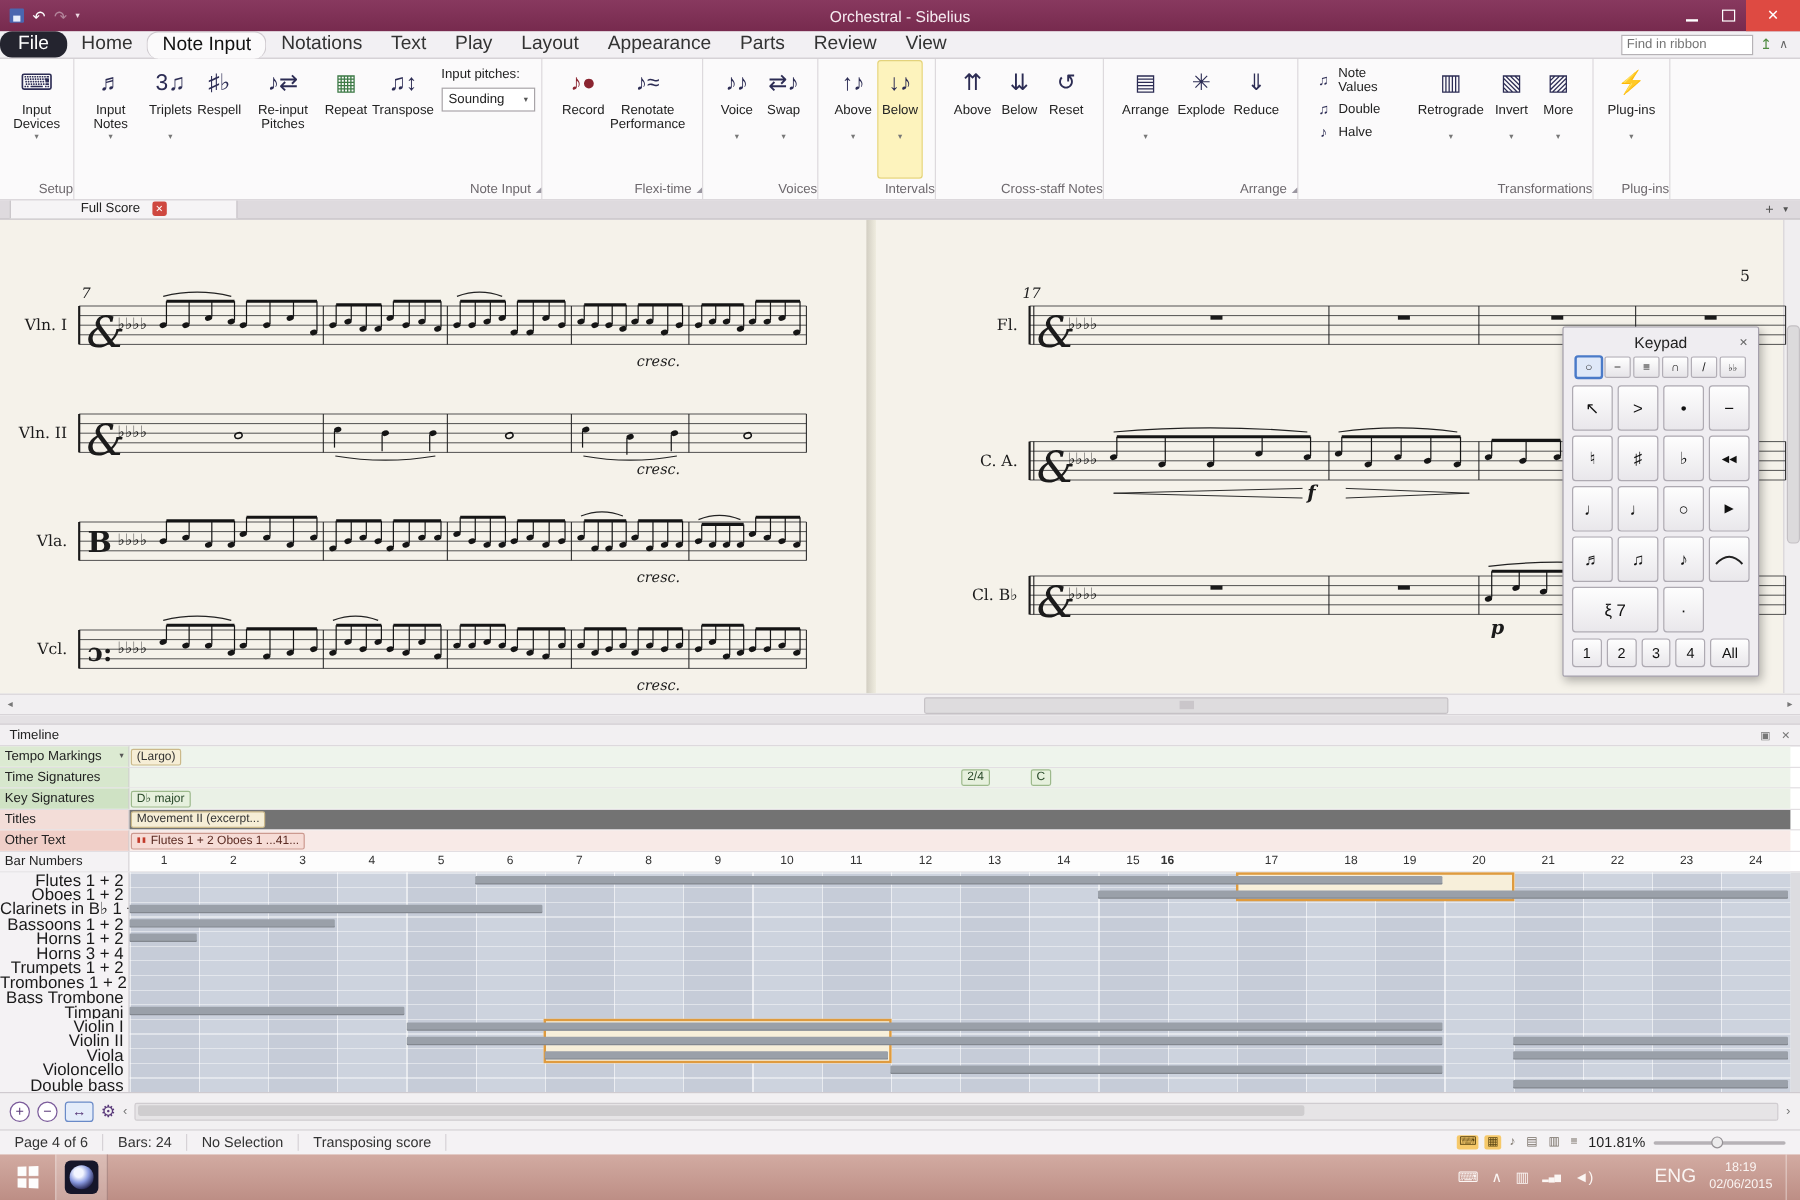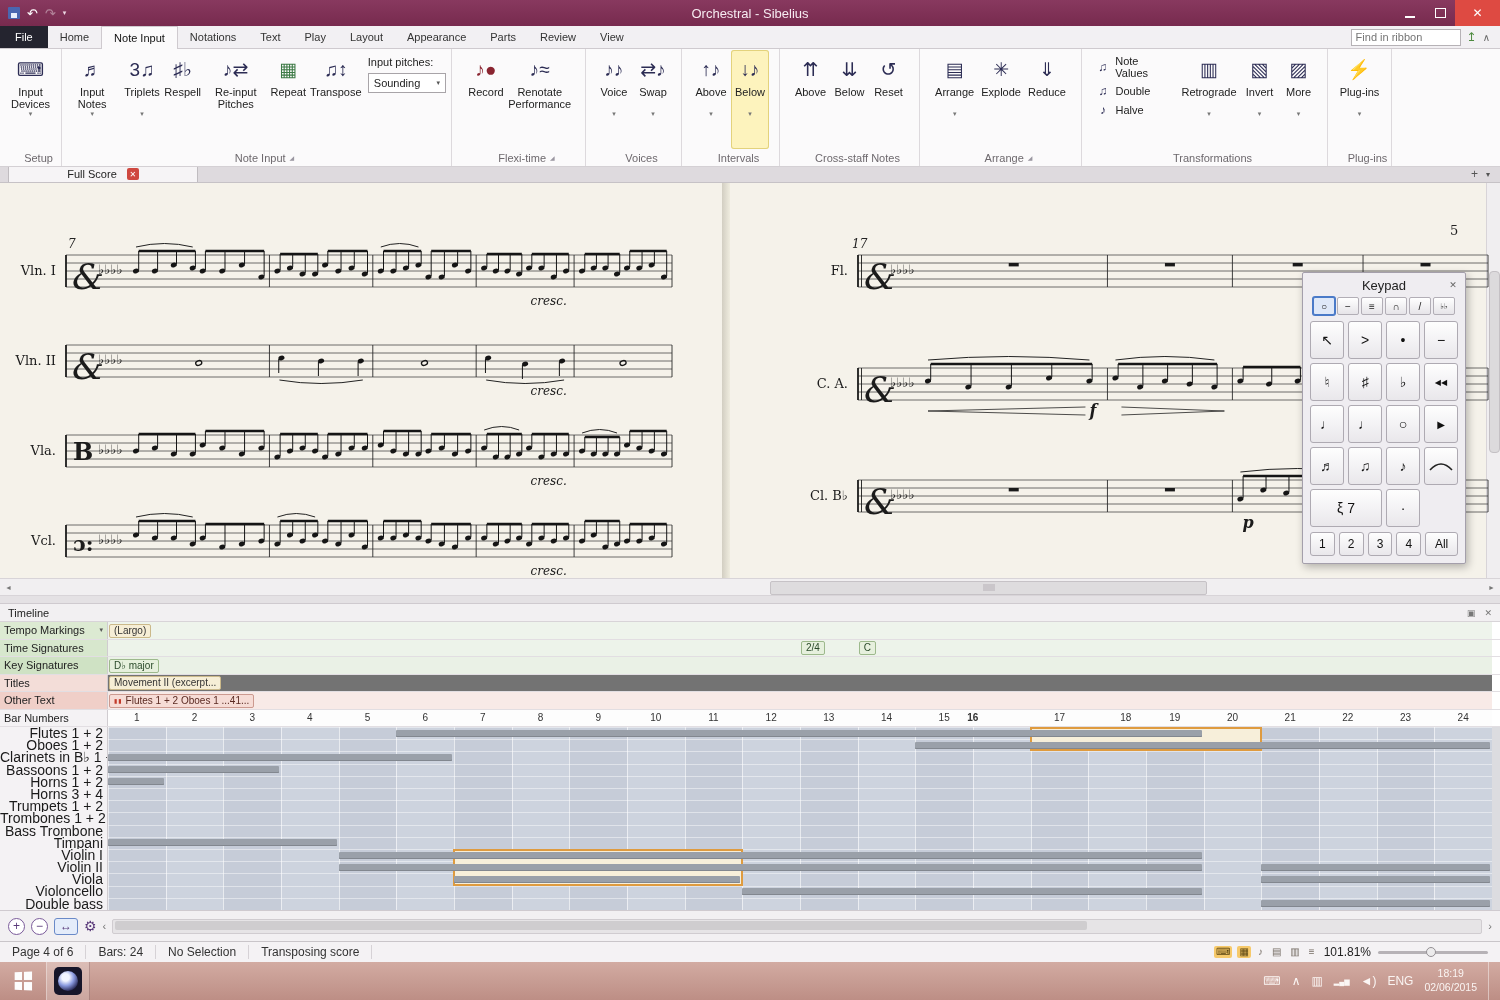--- a/index.html
+++ b/index.html
@@ -17,39 +17,39 @@
   .wtitle{position:absolute;left:0;right:0;text-align:center;font-size:13px;color:#f6ebf1;}
   .wbtns{margin-left:auto;display:flex;height:100%;z-index:2;}
   .wbtn{width:30px;height:100%;display:flex;align-items:center;justify-content:center;}
   .minglyph{width:10px;border-bottom:2px solid #fff;margin-top:7px;}
   .restglyph{width:9px;height:8px;border:1.5px solid #fff;}
   .wbtn.close{width:45px;background:#de4a42;font-size:12px;}
   
   #ribbon-tabs{position:absolute;top:26px;left:0;width:100%;height:22px;background:#f2f0f3;
     border-bottom:1px solid #cfcacf;display:flex;align-items:stretch;z-index:55;}
   #tabs-box{display:flex;}
-  .rtab{padding:0 12px;font-size:11px;color:#333;display:flex;align-items:center;}
+  .rtab{padding:0 12px;font-size:16px;color:#333;display:flex;align-items:center;border-radius:10px;}
   .rtab.file{background:#24242f;color:#fff;padding:0 15px;}
   .rtab.active{background:#fbfafb;border:1px solid #cfcacf;border-bottom:none;color:#111;margin-bottom:-1px;z-index:2;}
   #findwrap{margin-left:auto;display:flex;align-items:center;gap:6px;padding-right:10px;}
   .find{width:100px;height:15px;font-size:11px;border:1px solid #b6b2b6;padding:0 4px;color:#555;outline:none;}
   .findicn{font-size:12px;color:#4d8a3f;}
   .collapseicn{font-size:10px;color:#666;}
   
   #ribbon-body{position:absolute;top:48px;left:0;width:100%;height:118px;background:#fbfafb;
     border-bottom:1px solid #d4d0d4;z-index:50;}
   #ribbon-groups{display:flex;height:100%;}
   .rgroup{border-right:1px solid #ddd9dd;display:flex;flex-direction:column;flex:0 0 auto;box-sizing:border-box;}
   .rgrow{flex:1;display:flex;align-items:stretch;justify-content:center;padding:2px 1px 0;gap:1px;}
   .rbtn{min-width:38px;max-width:64px;padding:3px 3px 0;display:flex;flex-direction:column;align-items:center;border-radius:3px;box-sizing:border-box;}
   .rbtn.hl{background:#fdf3bd;box-shadow:inset 0 0 0 1px #e3d27c;}
   .rglyph{height:33px;display:flex;align-items:center;justify-content:center;font-size:19px;color:#2c2c54;line-height:1;}
   .rlabel{font-size:11px;line-height:1.1;text-align:center;color:#222;min-height:24px;}
   .rdd{font-size:7px;color:#777;}
-  .rgl{height:17px;font-size:11px;color:#6d686d;display:flex;align-items:center;justify-content:center;gap:4px;margin-left:16px;}
+  .rgl{height:17px;font-size:11px;color:#6d686d;display:flex;align-items:center;justify-content:flex-end;gap:4px;margin-left:16px;}
   .rlaunch{font-size:6px;color:#9a96a0;}
   .rpanel{width:92px;padding:6px 4px 0;display:flex;flex-direction:column;gap:5px;box-sizing:border-box;}
   .rplabel{font-size:11px;color:#222;}
   .rselect{height:18px;background:#fff;border:1px solid #a8a4a8;display:flex;align-items:center;justify-content:space-between;padding:0 5px;font-size:11px;color:#222;}
   .rselarrow{font-size:7px;color:#555;}
   .rstack{display:flex;flex-direction:column;justify-content:flex-start;padding:5px 4px;gap:5px;width:86px;box-sizing:border-box;}
   .rstackitem{display:flex;align-items:center;gap:5px;font-size:11px;color:#222;}
   .sglyph{font-size:12px;color:#2c2c54;width:15px;text-align:center;}
   
   #doctabs{position:absolute;top:166px;left:0;width:100%;height:17px;background:#dedade;
@@ -147,21 +147,21 @@
   .winflag span{background:#fdfdfd;}
   .task-item{width:42px;display:flex;align-items:center;justify-content:center;
     background:rgba(255,255,255,.22);border-left:1px solid rgba(255,255,255,.35);border-right:1px solid rgba(110,70,70,.35);}
   .siborb{width:28px;height:28px;border-radius:5px;background:#16162a;display:flex;align-items:center;justify-content:center;}
   .siborb::after{content:"";width:20px;height:20px;border-radius:50%;
     background:radial-gradient(circle at 38% 32%, #f2f5ff 0 20%, #8b9be0 45%, #23234e 78%);}
   .tray{margin-left:auto;display:flex;align-items:center;gap:11px;padding-right:4px;}
   #tray-icons{display:flex;gap:11px;align-items:center;}
   .trayicn{font-size:12px;color:#fbf6f4;line-height:1;}
   .trayicn.sig{font-size:7px;letter-spacing:0;}
-  .lang{font-size:12px;}
+  .lang{font-size:16px;margin-left:40px;}
   .clock{font-size:10.5px;text-align:center;line-height:1.3;}
   .showdesk{width:7px;height:100%;border-left:1px solid rgba(255,255,255,.45);}
 </style>
 </head>
 <body>
 
 <div id="titlebar">
   <div class="qa">
     <span class="qa-save"></span>
     <span class="qa-btn">↶</span>

